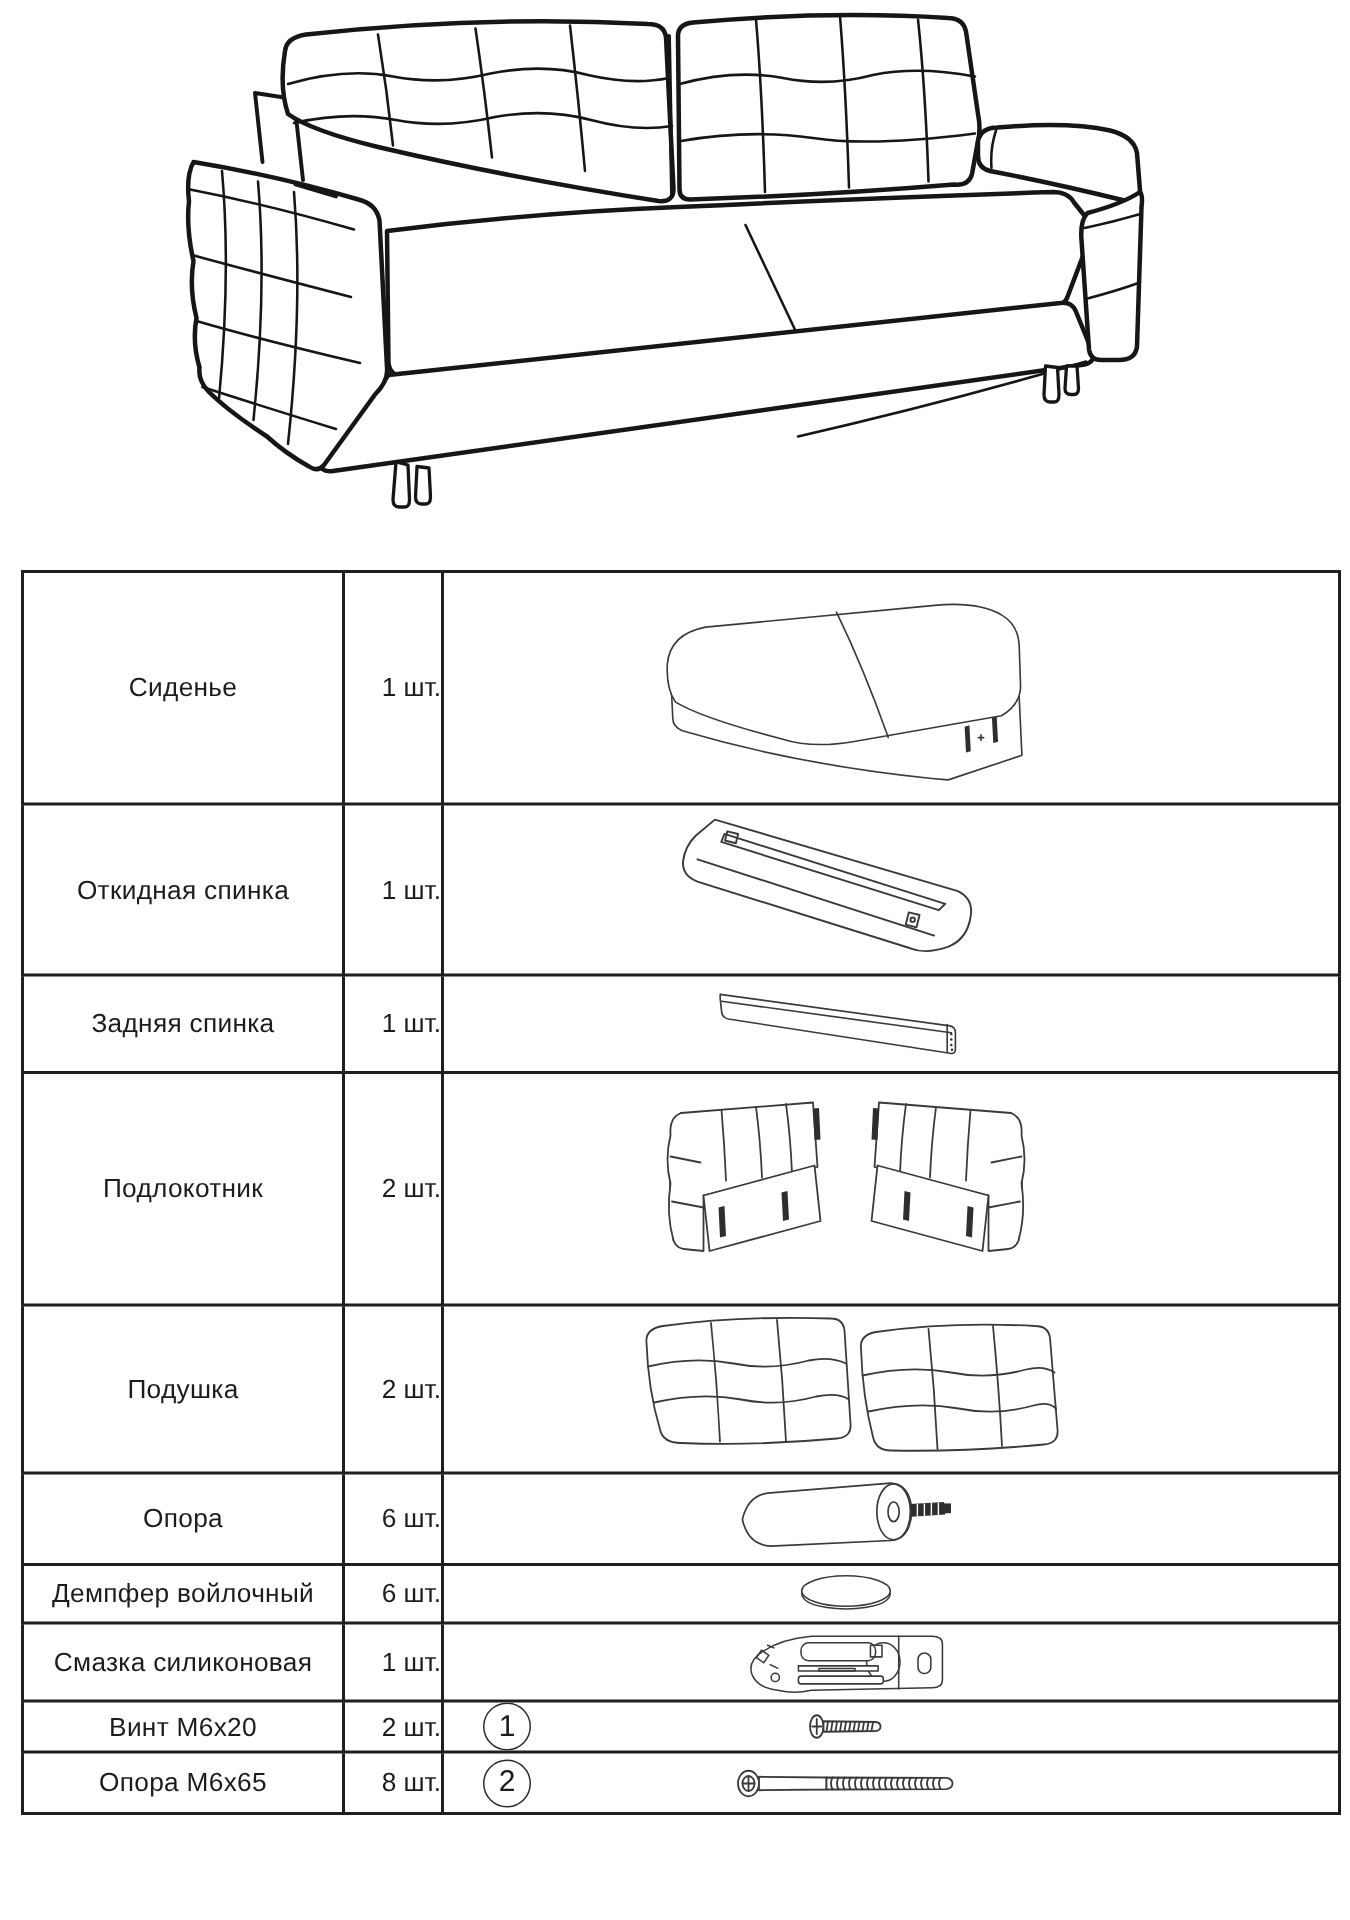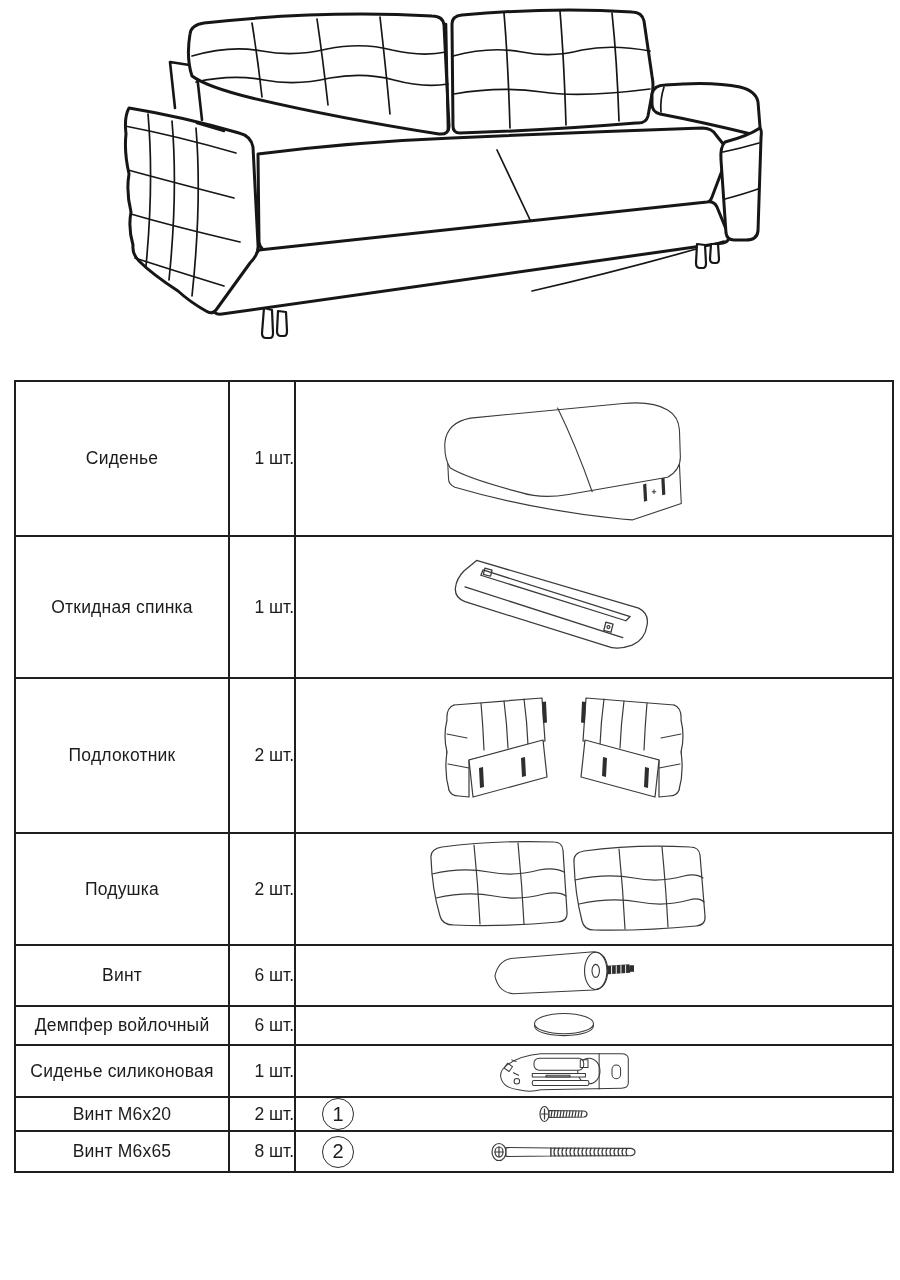--- a/index.html
+++ b/index.html
@@ -13,21 +13,21 @@
     position:absolute;left:14px;top:380px;width:872px;
     border-collapse:collapse;table-layout:fixed;
   }
   .parts-table td{
     border:2px solid #1f1f1f;padding:0;vertical-align:middle;overflow:hidden;
   }
   .c-name{width:212px;text-align:center;font-size:17.5px;letter-spacing:.2px;}
   .c-qty{width:64px;text-align:right;font-size:17.5px;}
   .c-ill{width:596px;position:relative;}
   .ill-wrap{display:flex;justify-content:center;align-items:center;transform:translateX(-30px);}
-  tr.r0{height:155px}tr.r1{height:142px}tr.r2{height:65px}tr.r3{height:155px}
+  tr.r0{height:155px}tr.r1{height:114px}tr.r2{height:65px}tr.r3{height:155px}
   tr.r4{height:85px}tr.r5{height:61px}tr.r6{height:26px}tr.r7{height:66px}
   tr.r8{height:52px}tr.r9{height:34px}tr.r10{height:41px}
   .badge{
     position:absolute;left:26px;top:50%;transform:translateY(-50%);
     width:30px;height:30px;border:1.6px solid #2c2c2c;border-radius:50%;
     display:flex;align-items:center;justify-content:center;
     font-size:20px;color:#1c1c1c;
   }
   svg{display:block;}
   .ln{fill:none;stroke:#3a3a3a;stroke-width:1.2;stroke-linejoin:round;stroke-linecap:round;}
@@ -106,20 +106,37 @@
         <path class="ln" d="M16,32 Q90,56 165,80"></path>
         <path class="ln" d="M33,16 L172,60 M31,21 L168,64 M33,16 L31,21 M172,60 L168,64"></path>
         <rect class="ln" x="34" y="15" width="7" height="6" transform="rotate(14 37 18)"></rect>
         <rect class="ln" x="148" y="66" width="7" height="8" transform="rotate(14 151 70)"></rect>
         <circle class="ln" cx="151.5" cy="70" r="1.4"></circle>
       </svg>
     </div>
         </td>
   </tr>
 
+  <tr class="r2">
+    <td class="c-name"><span>Задняя спинка</span></td>
+    <td class="c-qty"><span>1 шт.</span></td>
+    <td class="c-ill">
+          <div class="ill-wrap">
+      <svg width="220" height="62" viewBox="0 0 240 68">
+        <path class="lnw" d="M28,12 L196,35 Q200,36 200,40 L200,52 Q200,56 196,55 L34,30 Q29,29 29,24 L28,15 Z"></path>
+        <path class="ln" d="M29,17 L197,40"></path>
+        <path class="ln" d="M194,34 L194,54"></path>
+        <circle class="slot" cx="197" cy="41" r="0.9"></circle>
+              <circle class="slot" cx="197" cy="45" r="0.9"></circle>
+        <circle class="slot" cx="197" cy="49" r="0.9"></circle>
+              <circle class="slot" cx="197.5" cy="52.5" r="0.9"></circle>
+      </svg>
+    </div>
+        </td>
+  </tr>
 
   <tr class="r3">
     <td class="c-name"><span>Подлокотник</span></td>
     <td class="c-qty"><span>2 шт.</span></td>
     <td class="c-ill">
           <div class="ill-wrap">
       <svg width="290" height="120" viewBox="0 0 290 120">
         <g>
           <path class="lnw" d="M35,9 L123,2 L126,45 L50,64 Q38,62 30,66 L30,94 Q26,60 29,36 Q27,20 35,9 Z"></path>
           <path class="lnw" d="M35,9 Q27,12 28,24 Q24,40 28,56 Q25,76 30,94 Q32,100 40,100 L50,101 L50,64"></path>
@@ -152,21 +169,21 @@
         <path class="ln" d="M18,40 Q48,33 75,38 Q100,43 125,36 Q140,33 150,38 M22,64 Q53,57 80,62 Q105,67 130,60 Q145,57 152,62"></path>
         <path class="lnw" d="M160,28 Q159,19 170,17 Q220,10 276,13 Q285,13 286,21 L291,82 Q292,91 282,92 Q230,97 180,96 Q170,96 168,87 Q161,60 160,28 Z"></path>
         <path class="ln" d="M205,15 Q209,55 211,95 M248,13 Q252,55 254,93"></path>
         <path class="ln" d="M161,46 Q192,39 220,44 Q245,49 270,42 Q282,39 289,44 M165,70 Q197,63 225,68 Q250,73 275,66 Q285,63 290,68"></path>
       </svg>
     </div>
         </td>
   </tr>
 
   <tr class="r5">
-    <td class="c-name"><span>Винт</span></td>
+    <td class="c-name"><span>Опора</span></td>
     <td class="c-qty"><span>6 шт.</span></td>
     <td class="c-ill">
           <div class="ill-wrap">
       <svg width="170" height="56" viewBox="0 0 180 60">
         <path class="lnw" d="M36,11 Q20,12 16,30 Q20,48 36,49 L122,45 Q136,44 137,24 Q136,5 122,4 Z"></path>
         <ellipse class="ln" cx="124" cy="24.5" rx="12" ry="20"></ellipse>
         <ellipse class="ln" cx="124" cy="24.5" rx="4" ry="7"></ellipse>
         <path class="slot" d="M136,19 L160,17.5 L161,26.5 L137,28 Z"></path>
         <path d="M141,19 L141,28 M146,18.6 L146,27.6 M151,18.2 L151,27.2 M156,17.9 L156,26.9" style="stroke:#ffffff;stroke-width:1;fill:none"></path>
         <rect class="slot" x="160" y="18.5" width="5" height="7"></rect>
@@ -183,21 +200,21 @@
       <svg width="120" height="37" viewBox="0 0 130 40">
         <ellipse class="lnw" cx="65" cy="18" rx="32" ry="11"></ellipse>
         <path class="ln" d="M33,20 Q34,30 65,31 Q96,30 97,20"></path>
       </svg>
     </div>
         </td>
   </tr>
 
 
   <tr class="r8">
-    <td class="c-name"><span>Сиденье силиконовая</span></td>
+    <td class="c-name"><span>Смазка силиконовая</span></td>
     <td class="c-qty"><span>1 шт.</span></td>
     <td class="c-ill">
           <div class="ill-wrap">
       <svg width="150" height="48" viewBox="0 0 170 56">
         <path class="lnw" d="M58,8 Q35,10 20,20 Q8,28 12,38 Q16,48 32,50 Q45,53 58,50 L152,48 Q160,48 160,42 L160,14 Q160,8 152,8 Z"></path>
         <path class="ln" d="M126,8 L126,49"></path>
         <rect class="ln" x="141" y="21" width="10" height="16" rx="5"></rect>
         <ellipse class="ln" cx="114" cy="28" rx="13" ry="15"></ellipse>
         <rect class="lnw" x="50" y="13" width="58" height="14" rx="6"></rect>
         <rect class="ln" x="104" y="15" width="9" height="9"></rect>
@@ -222,21 +239,21 @@
         <ellipse class="lnw" cx="6.5" cy="11" rx="4.5" ry="7.5"></ellipse>
         <path class="ln" d="M6.5,6 L6.5,16 M3.5,11 L9.5,11"></path>
         <path class="lnw" d="M11,7.5 L46,8 Q49,8.5 49,11 Q49,13.5 46,14 L11,14.5 Z"></path>
         <path class="ln" d="M14,7.7 L13,14.3 M17,7.8 L16,14.2 M20,7.9 L19,14.2 M23,7.9 L22,14.1 M26,8 L25,14.1 M29,8 L28,14 M32,8.1 L31,14 M35,8.2 L34,13.9 M38,8.2 L37,13.9 M41,8.3 L40,13.8 M44,8.3 L43,13.8"></path>
       </svg>
     </div>
         </td>
   </tr>
 
   <tr class="r10">
-    <td class="c-name"><span>Винт М6х65</span></td>
+    <td class="c-name"><span>Опора М6х65</span></td>
     <td class="c-qty"><span>8 шт.</span></td>
     <td class="c-ill">
       <span class="badge">2</span>
       <div class="ill-wrap">
       <svg width="150" height="24" viewBox="0 0 150 24">
         <ellipse class="lnw" cx="10" cy="12" rx="7" ry="8.5"></ellipse>
         <ellipse class="ln" cx="10" cy="12" rx="4" ry="5"></ellipse>
         <path class="ln" d="M10,7 L10,17 M6,12 L14,12"></path>
         <path class="lnw" d="M17,7.5 L62,8 L62,16 L17,16.5 Z"></path>
         <path class="lnw" d="M62,8 L142,8.3 Q146,9 146,12 Q146,15 142,15.7 L62,16 Z"></path>

